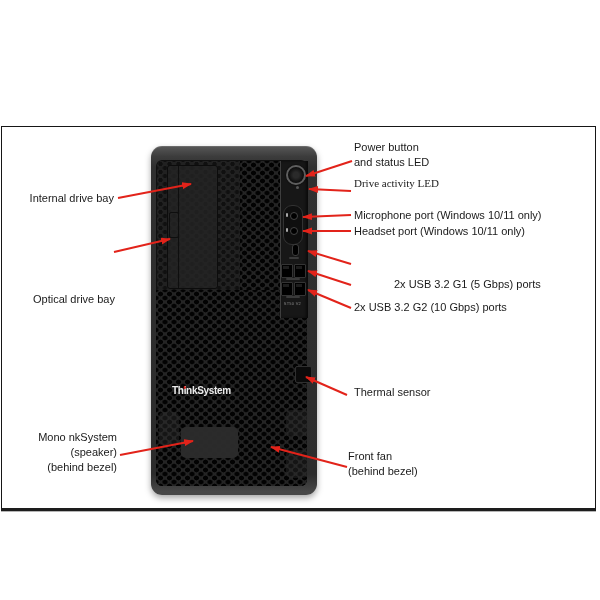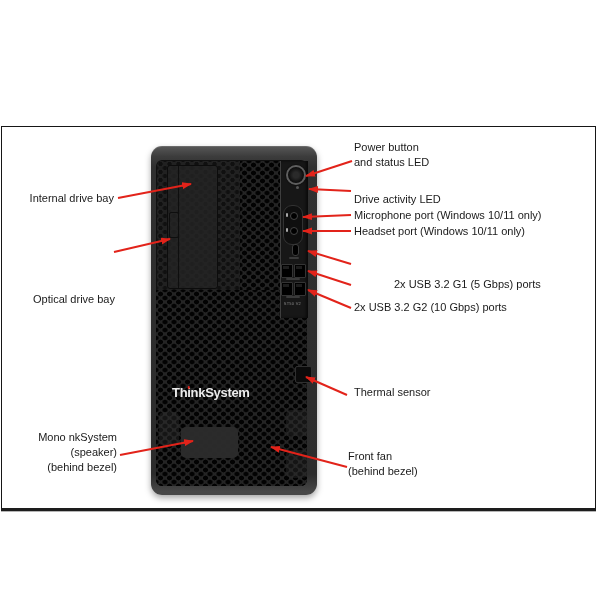--- a/index.html
+++ b/index.html
@@ -83,21 +83,21 @@
     font-size:5px;line-height:8px;color:#8a8a8a;text-align:center;
     transform:scale(.8);transform-origin:left top;letter-spacing:.3px;white-space:nowrap;
   }
   .thermal-notch{
     position:absolute;left:295px;top:366px;width:15px;height:15px;border-radius:2px;
     background:#0b0b0b;border:1px solid #303030;
   }
   
   .brand{
     position:absolute;left:172px;top:385px;height:13px;
-    color:#ececec;font-size:13px;font-weight:bold;letter-spacing:-.3px;white-space:nowrap;
+    color:#ececec;font-size:10px;font-weight:bold;letter-spacing:-.3px;white-space:nowrap;
   }
   .brand .logo-i{position:relative;}
   .brand .logo-i::after{
     content:"";position:absolute;left:50%;top:1px;transform:translateX(-50%);
     width:2.5px;height:2.5px;border-radius:50%;background:#e2231a;
   }
   
   .patch{position:absolute;background:#2c2c2c;border-radius:5px;}
   .patch-speaker{left:181px;top:427px;width:57px;height:31px;opacity:.95;}
   .patch-a{left:159px;top:412px;width:20px;height:34px;opacity:.45;}
@@ -107,21 +107,21 @@
   .arrows{position:absolute;left:0;top:0;width:600px;height:600px;pointer-events:none;}
   .label{
     position:absolute;color:#1a1a1a;font-size:11px;line-height:15px;
     white-space:pre-line;
   }
   .label.right-align{text-align:right;}
   .lbl-internal{left:0;width:114px;top:191px;}
   .lbl-optical{left:0;width:115px;top:244px;margin-top:48px;}
   .lbl-mono{left:0;width:117px;top:430px;}
   .lbl-power{left:354px;top:140px;}
-  .lbl-led{left:354px;top:192px;}
+  .lbl-led{left:354px;top:176px;font-family:Liberation Serif, serif;}
   .lbl-mic{left:354px;top:208px;}
   .lbl-headset{left:354px;top:224px;}
   .lbl-usbc{left:354px;top:254px;}
   .lbl-usbg1{left:354px;top:277px;margin-left:40px;}
   .lbl-usbg2{left:354px;top:300px;}
   .lbl-thermal{left:354px;top:385px;}
   .lbl-fan{left:348px;top:449px;}
 </style>
 </head>
 <body>

